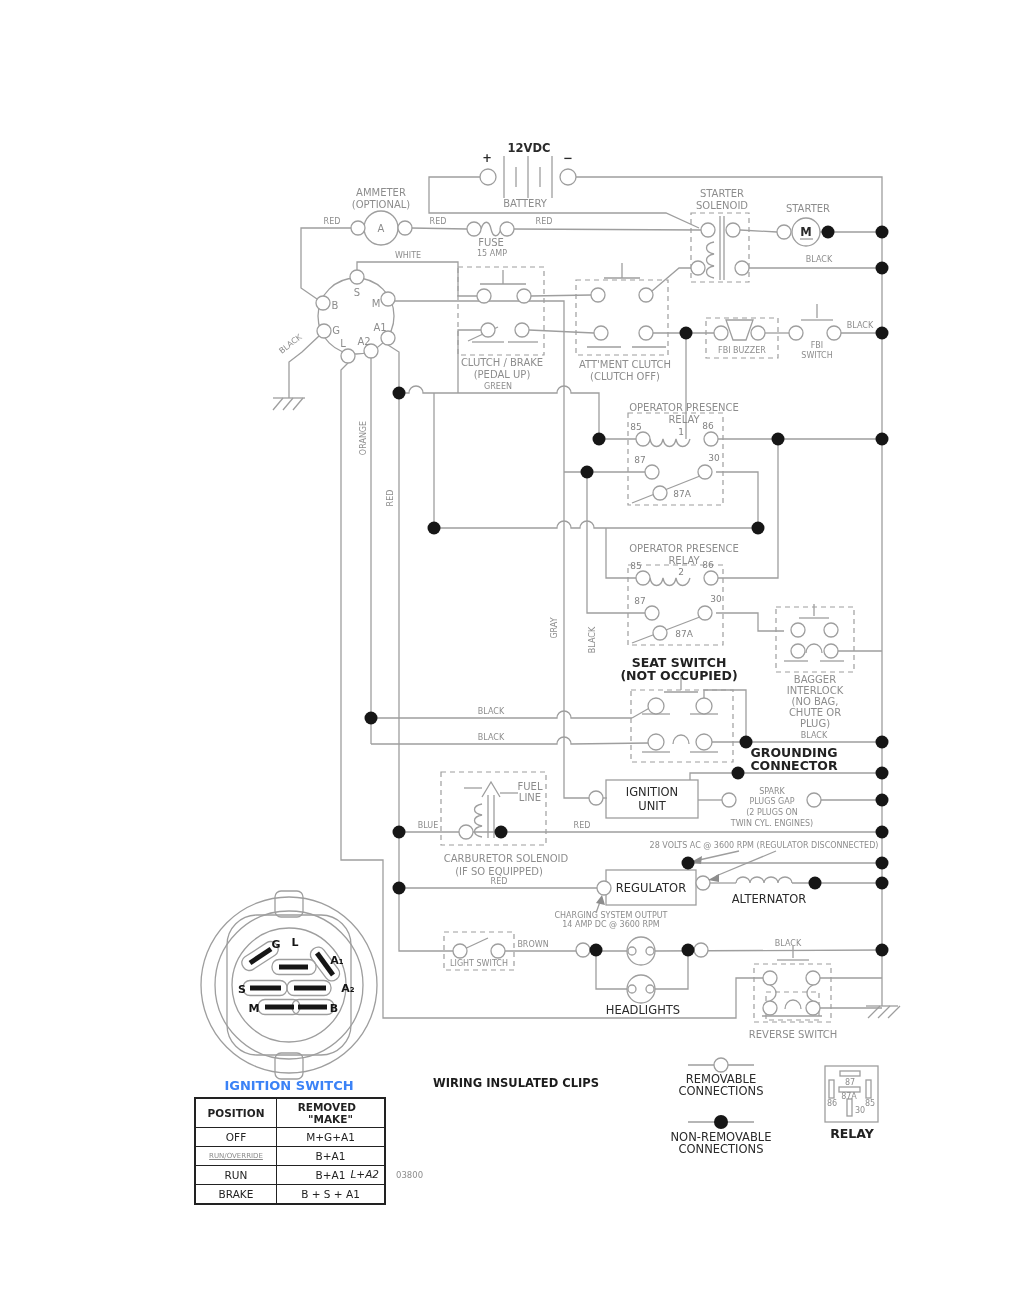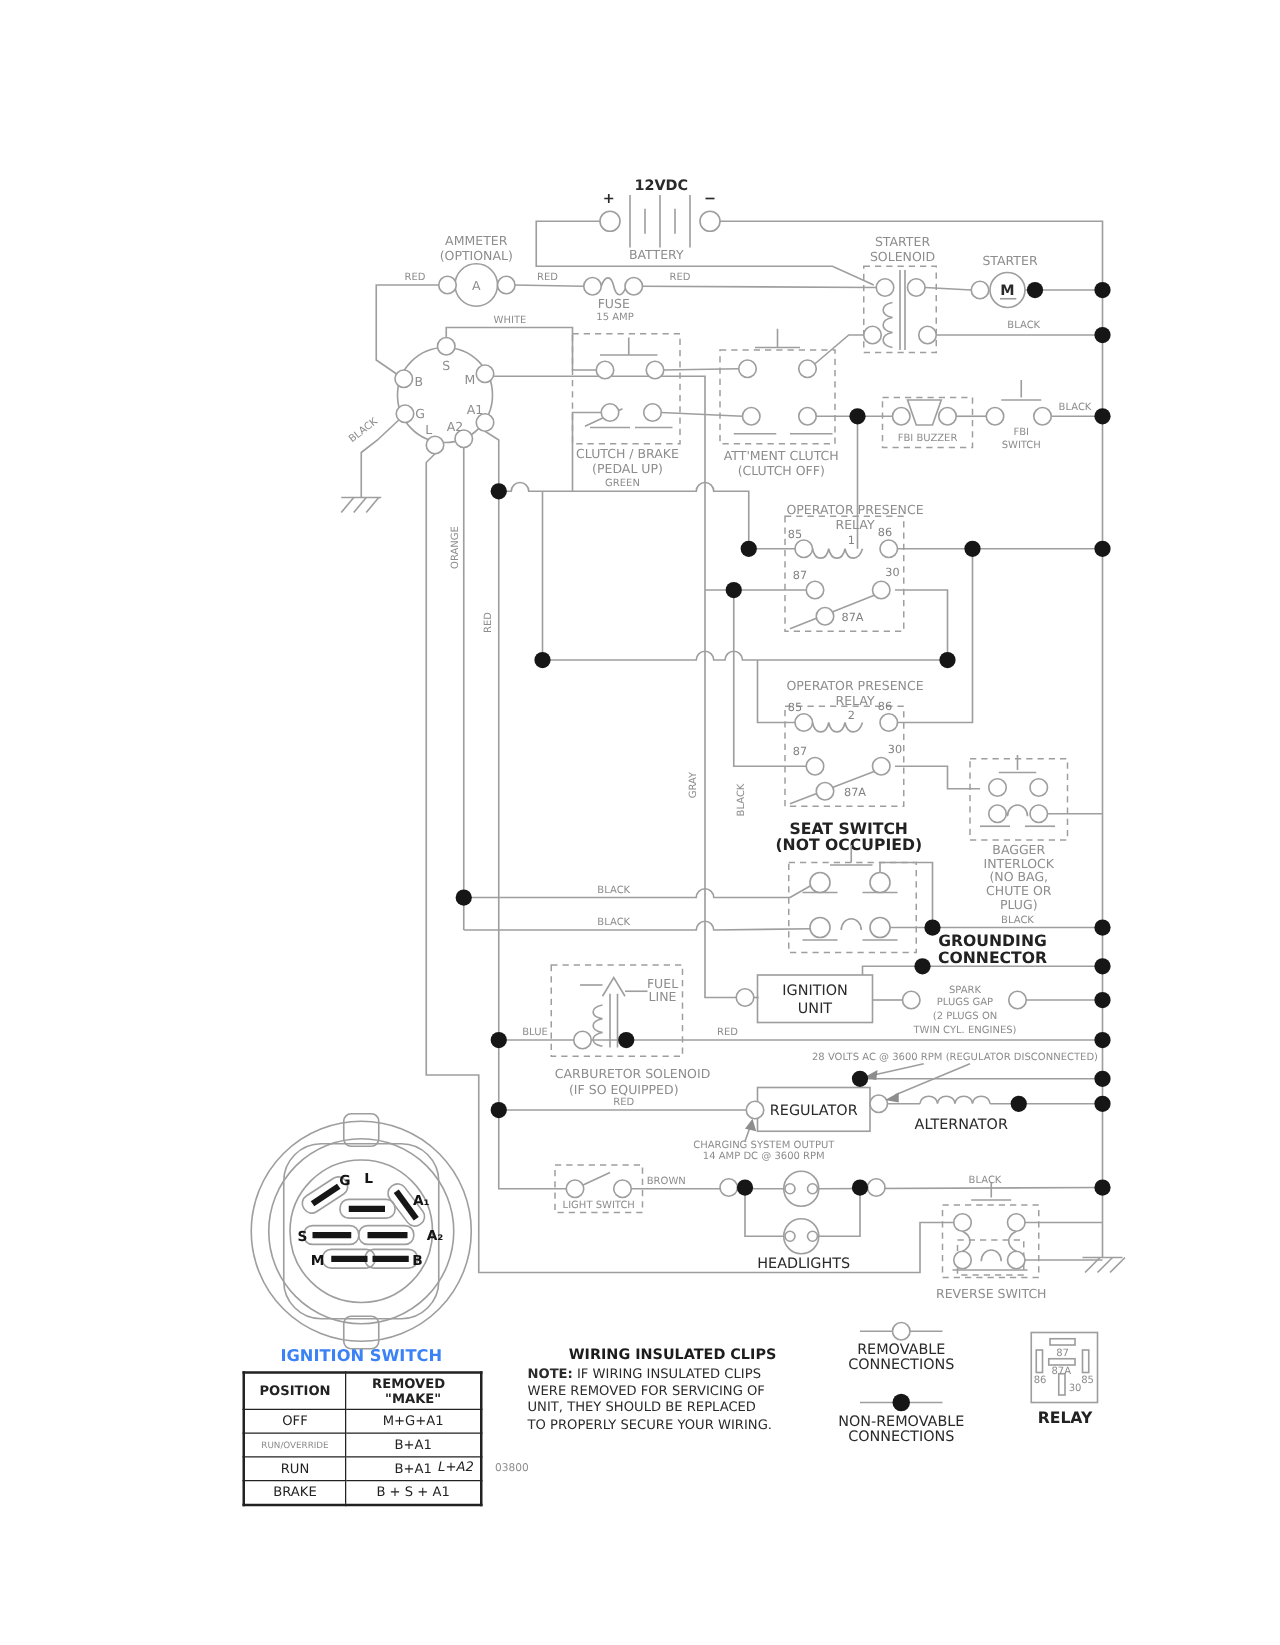--- a/index.html
+++ b/index.html
@@ -17,25 +17,25 @@
   .tp{fill:#828282;font-size:9px;text-anchor:middle;}
   .td{fill:#2a2a2a;font-size:11.5px;text-anchor:middle;}
   .tdb{fill:#222;font-size:12.5px;font-weight:bold;text-anchor:middle;}
   .tl{fill:#141414;font-size:11px;font-weight:bold;text-anchor:middle;}
   .arr{fill:#8d8d8d;stroke:none;}
   
   .tbl{position:absolute;left:158px;top:1097px;width:192px;border:2px solid #222;
        border-collapse:collapse;font-size:10.5px;color:#222;}
   .tbl td,.tbl th{border:1.5px solid #222;text-align:center;padding:2px 2px;height:14px;}
   .tbl th{font-size:10.5px;font-weight:bold;}
-  .tbl .ro{font-size:7px;color:#8a8a8a;}
+  .tbl .ro{font-size:7px;color:#8a8a8a;text-decoration:underline;}
   .circ-cell{position:relative;}
   .mk{position:absolute;right:5px;top:2px;font-style:italic;}
   .docnum{position:absolute;left:360px;top:1170px;font-size:8.5px;color:#8d8d8d;}
-  .note{position:absolute;left:386px;top:1076px;width:232px;color:#2b2b2b;}
+  .note{position:absolute;left:364px;top:1076px;width:232px;color:#2b2b2b;}
   .note .nt{font-weight:bold;font-size:11.5px;text-align:center;color:#1c1c1c;margin-bottom:3px;}
   .note .nb{font-size:10.5px;line-height:13.5px;}
   .title-iso{position:absolute;left:158px;top:1078px;width:190px;text-align:center;
              font-weight:bold;font-size:13px;color:#3b82f6;}
 </style>
 </head>
 <body>
 
 <div id="stage">
 <svg width="1024" height="1316" viewBox="0 0 1024 1316">
@@ -569,21 +569,14 @@
       <td>BRAKE</td>
       <td>B + S + A1</td>
     </tr>
   </tbody>
     </table>
 
   <div class="docnum">03800</div>
 
   <div class="note">
     <div class="nt">WIRING INSULATED CLIPS</div>
-    <div class="nb">
-      <b>NOTE:</b>
-      <span>IF WIRING INSULATED CLIPS</span><br>
-      <span>WERE REMOVED FOR SERVICING OF</span><br>
-      <span>UNIT, THEY SHOULD BE REPLACED</span><br>
-      <span>TO PROPERLY SECURE YOUR WIRING.</span>
-    </div>
   </div>
 </div>
 
 </body></html>

